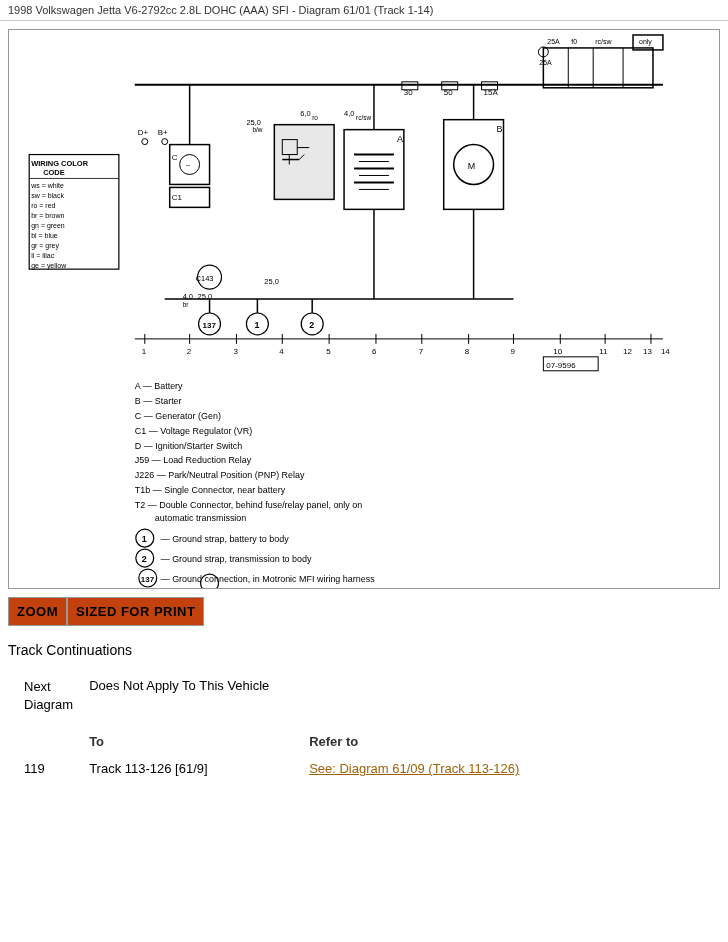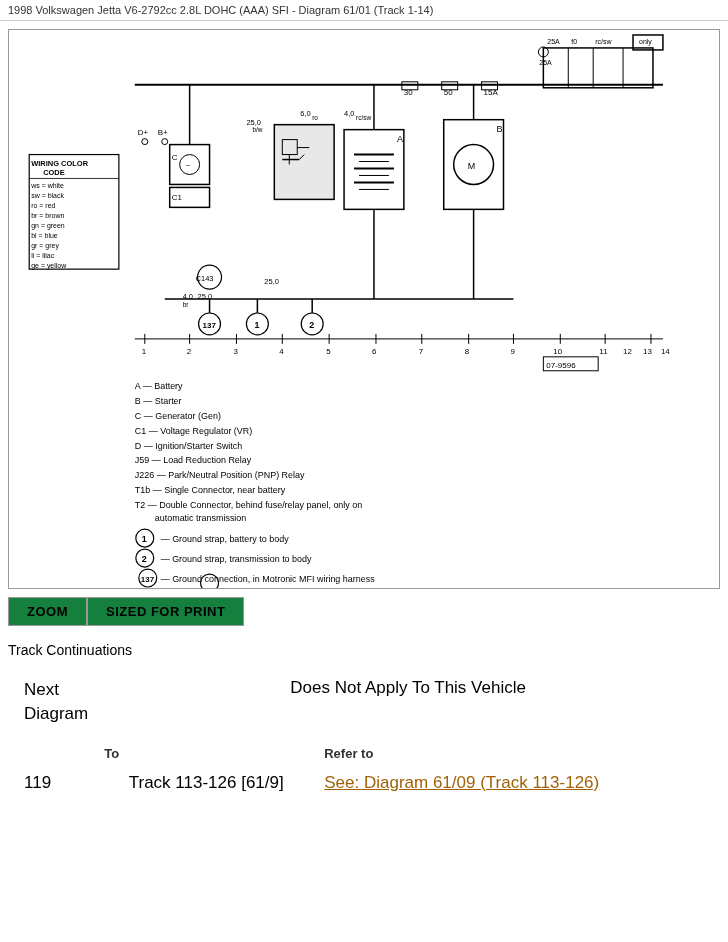--- a/index.html
+++ b/index.html
@@ -37,22 +37,22 @@
 
     
     #toolbar {
       display: flex;
       gap: 0;
       margin: 8px 8px 0 8px;
     }
 
     .toolbar-btn {
       border: 1px solid #999;
-      background: #15803d;
-      padding: 6px 18px;
+      background: #c2410c;
+      padding: 6px 8px;
       font-size: 13px;
       font-weight: bold;
       cursor: pointer;
       letter-spacing: 0.5px;
     }
 
     
     #track-continuations {
       padding: 16px 8px 0 8px;
     }
@@ -65,31 +65,30 @@
 
     .track-table {
       width: 100%;
       border-collapse: collapse;
       margin-top: 8px;
     }
 
     .track-table td {
       padding: 4px 8px;
       vertical-align: top;
-      font-size: 17px;
+      font-size: 13px;
     }
 
     .track-table .col-num {
       width: 60px;
       padding-left: 16px;
     }
 
     .track-table .col-desc {
       width: 220px;
-      text-align: center;
     }
 
     .track-table .col-link {
       color: #a16207;
       text-decoration: underline;
       cursor: pointer;
     }
 
     .next-diagram-row td {
       padding-bottom: 12px;

